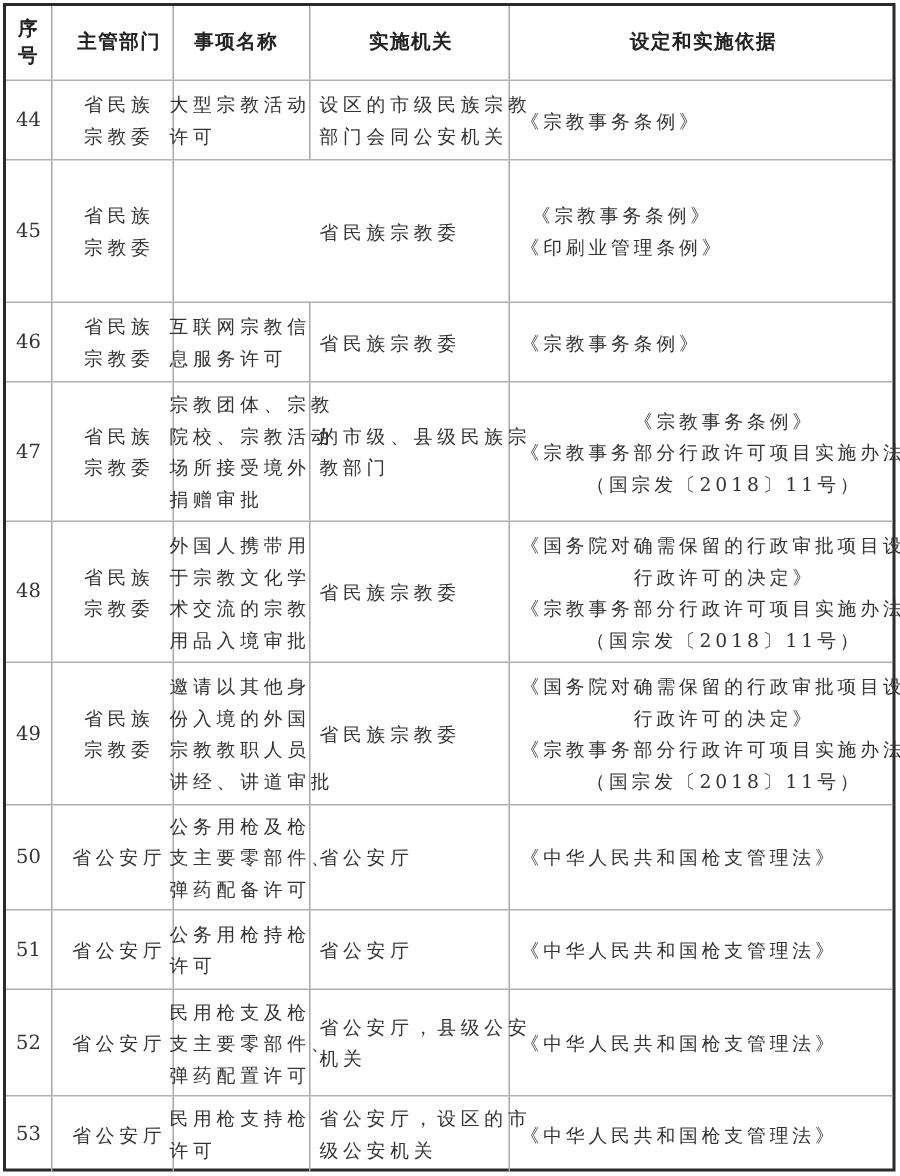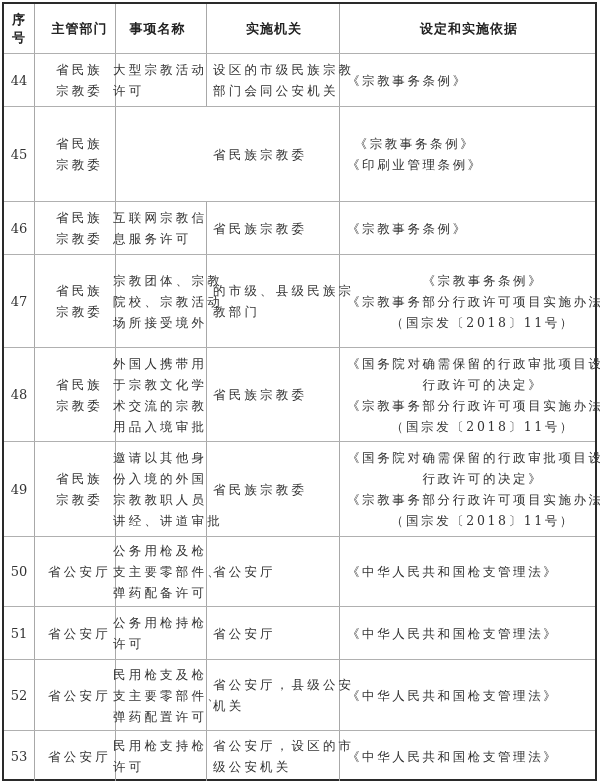--- a/index.html
+++ b/index.html
@@ -131,20 +131,21 @@
         <div class="lines">
           <span>省民族</span>
           <span>宗教委</span>
         </div>
       </div>
       <div class="cell c-name">
         <div class="lines">
           <span>宗教团体、宗教</span>
           <span>院校、宗教活动</span>
           <span>场所接受境外</span>
+          <span>捐赠审批</span>
         </div>
       </div>
       <div class="cell c-org">
         <div class="lines">
           <span>的市级、县级民族宗</span>
           <span>教部门</span>
         </div>
       </div>
       <div class="cell c-basis last">
         <div class="lines">

